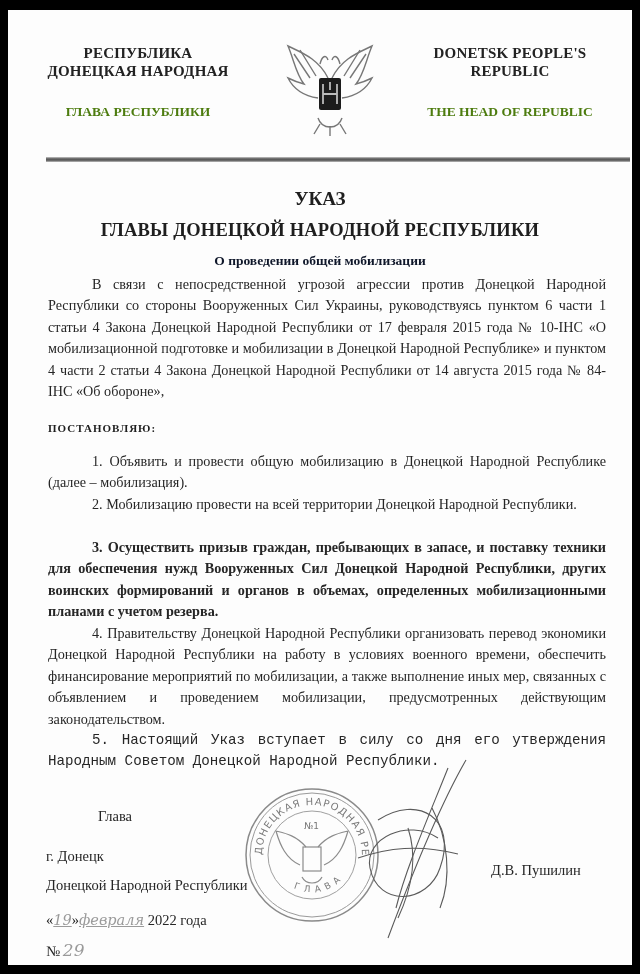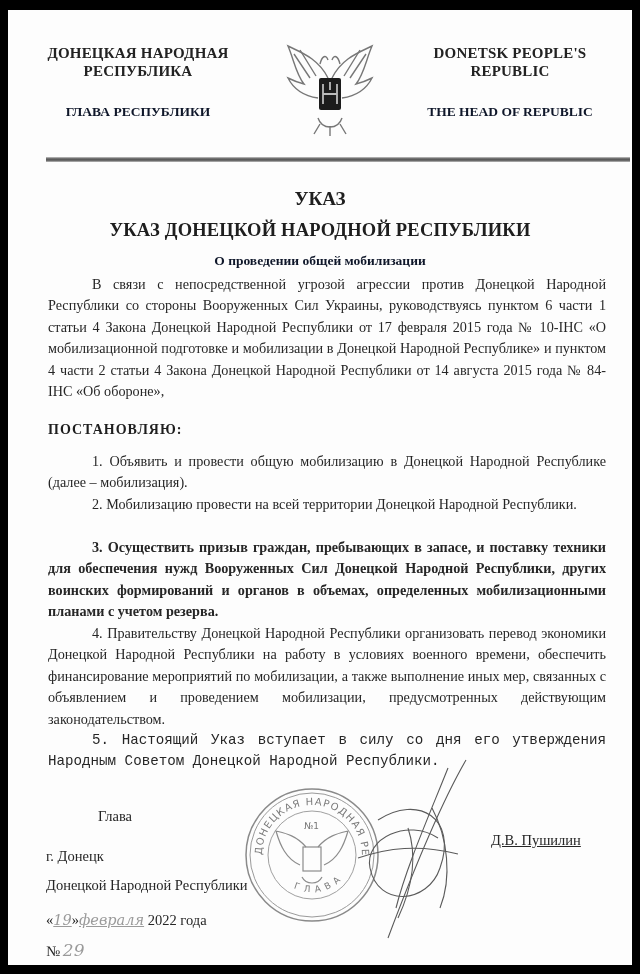--- a/index.html
+++ b/index.html
@@ -8,49 +8,49 @@
     position: relative; overflow: hidden;
     font-family: "Liberation Serif", "DejaVu Serif", serif;
     color: #1a1a1a;
   }
   .sheet {
     position: absolute; left: 8px; top: 10px; width: 624px; height: 955px;
     background: #fdfdfd;
   }
   .abs { position: absolute; }
   .hdr { font-weight: bold; text-align: center; font-size: 15px; line-height: 18px; color: #222; letter-spacing: 0.2px; }
-  .hdr-sub { font-weight: bold; font-size: 13.5px; color: #0f172a; text-align: center; }
+  .hdr-sub { font-weight: bold; font-size: 13.5px; color: #4d7c0f; text-align: center; }
   .rule {
     position: absolute; left: 38px; top: 147px; width: 584px; height: 5px;
     background: linear-gradient(to bottom, #c8c8c8 0%, #555 40%, #6a6a6a 70%, #bdbdbd 100%);
   }
   .title1 { font-weight: bold; font-size: 19px; text-align: center; width: 624px; left: 0; top: 178px; color: #1e1e1e; }
   .title2 { font-weight: bold; font-size: 18.5px; text-align: center; width: 624px; left: 0; top: 210px; color: #1e1e1e; letter-spacing: 0.2px; }
   .title3 { font-weight: bold; font-size: 13.5px; text-align: center; width: 624px; left: 0; top: 243px; color: #0f172a; }
   .para {
     position: absolute; left: 40px; width: 558px;
     font-size: 14.2px; line-height: 21.4px; text-align: justify; color: #262626;
   }
   .para .ind { display: inline-block; width: 44px; }
-  .decree { font-weight: bold; font-size: 14px; letter-spacing: 1px; left: 40px; top: 412px; color: #1e1e1e; }
+  .decree { font-weight: bold; font-size: 11px; letter-spacing: 1px; left: 40px; top: 412px; color: #1e1e1e; }
   .sig-text { font-size: 14.5px; color: #262626; }
   .stamp {
     position: absolute; left: 234px; top: 775px; width: 140px; height: 140px;
   }
   .signature { position: absolute; left: 340px; top: 748px; width: 130px; height: 190px; }
   .hand { font-family: "DejaVu Serif", serif; font-style: italic; color: #9a9a9a; }
 </style>
 </head>
 <body>
 
 <div class="sheet">
 
   <div class="abs hdr" style="left:20px; top:34px; width:220px;">
+    <div>РЕСПУБЛИКА</div>
     <div>ДОНЕЦКАЯ НАРОДНАЯ</div>
-    <div>РЕСПУБЛИКА</div>
   </div>
   <div class="abs hdr-sub" style="left:20px; top:94px; width:220px;">ГЛАВА РЕСПУБЛИКИ</div>
 
   <div class="abs" style="left:272px; top:28px; width:100px; height:100px;">
     <svg width="100" height="100" viewBox="0 0 100 100">
       <g fill="none" stroke="#777" stroke-width="1.4">
         <path d="M48 40 C38 20, 20 14, 8 8 C14 22, 16 36, 24 46 C16 44, 12 42, 8 40 C14 52, 24 58, 38 60"></path>
         <path d="M52 40 C62 20, 80 14, 92 8 C86 22, 84 36, 76 46 C84 44, 88 42, 92 40 C86 52, 76 58, 62 60"></path>
         <path d="M14 16 L30 40 M20 12 L36 38 M80 12 L64 38 M86 16 L70 40"></path>
         <path d="M40 26 C42 18, 46 16, 48 22 M60 26 C58 18, 54 16, 52 22"></path>
@@ -63,21 +63,21 @@
 
   <div class="abs hdr" style="left:396px; top:34px; width:212px;">
     <div>DONETSK PEOPLE'S</div>
     <div>REPUBLIC</div>
   </div>
   <div class="abs hdr-sub" style="left:396px; top:94px; width:212px;">THE HEAD OF REPUBLIC</div>
 
   <div class="rule"></div>
 
   <div class="abs title1">УКАЗ</div>
-  <div class="abs title2">УКАЗ ДОНЕЦКОЙ НАРОДНОЙ РЕСПУБЛИКИ</div>
+  <div class="abs title2">ГЛАВЫ ДОНЕЦКОЙ НАРОДНОЙ РЕСПУБЛИКИ</div>
   <div class="abs title3">О проведении общей мобилизации</div>
 
   <div class="para" style="top:264px;">
     <span class="ind"></span><span>В связи с непосредственной угрозой агрессии против Донецкой Народной Республики со стороны Вооруженных Сил Украины, руководствуясь пунктом 6 части 1 статьи 4 Закона Донецкой Народной Республики от 17 февраля 2015 года № 10-IНС «О мобилизационной подготовке и мобилизации в Донецкой Народной Республике» и пунктом 4 части 2 статьи 4 Закона Донецкой Народной Республики от 14 августа 2015 года № 84-IНС «Об обороне»,</span>
   </div>
 
   <div class="abs decree">ПОСТАНОВЛЯЮ:</div>
 
   <div class="para" style="top:441px;">
     <span class="ind"></span><span>1. Объявить и провести общую мобилизацию в Донецкой Народной Республике (далее – мобилизация).</span>
@@ -128,21 +128,21 @@
         <path d="M30 62 C70 36, 110 60, 92 110 C80 146, 30 150, 22 110 C16 80, 60 60, 90 80"></path>
         <path d="M60 70 C70 100, 64 130, 50 160"></path>
         <path d="M84 50 C100 80, 104 120, 92 150"></path>
         <path d="M10 100 C40 90, 70 86, 110 96"></path>
       </g>
     </svg>
   </div>
 
   <div class="abs sig-text" style="left:90px; top:798px;">Глава</div>
   <div class="abs sig-text" style="left:38px; top:867px;">Донецкой Народной Республики</div>
-  <div class="abs sig-text" style="left:483px; top:822px;text-decoration:underline;">Д.В. Пушилин</div>
+  <div class="abs sig-text" style="left:483px; top:852px;">Д.В. Пушилин</div>
 
   <div class="abs sig-text" style="left:38px; top:838px;">г. Донецк</div>
   <div class="abs sig-text" style="left:38px; top:902px;">
     <span>«</span><span class="hand" style="text-decoration:underline;">19</span><span>»</span><span class="hand" style="text-decoration:underline;">февраля</span><span> 2022 года</span>
   </div>
   <div class="abs sig-text" style="left:38px; top:930px;">
     <span>№</span><span class="hand" style="font-size:17px; margin-left:3px;">29</span>
   </div>
 
 </div>

